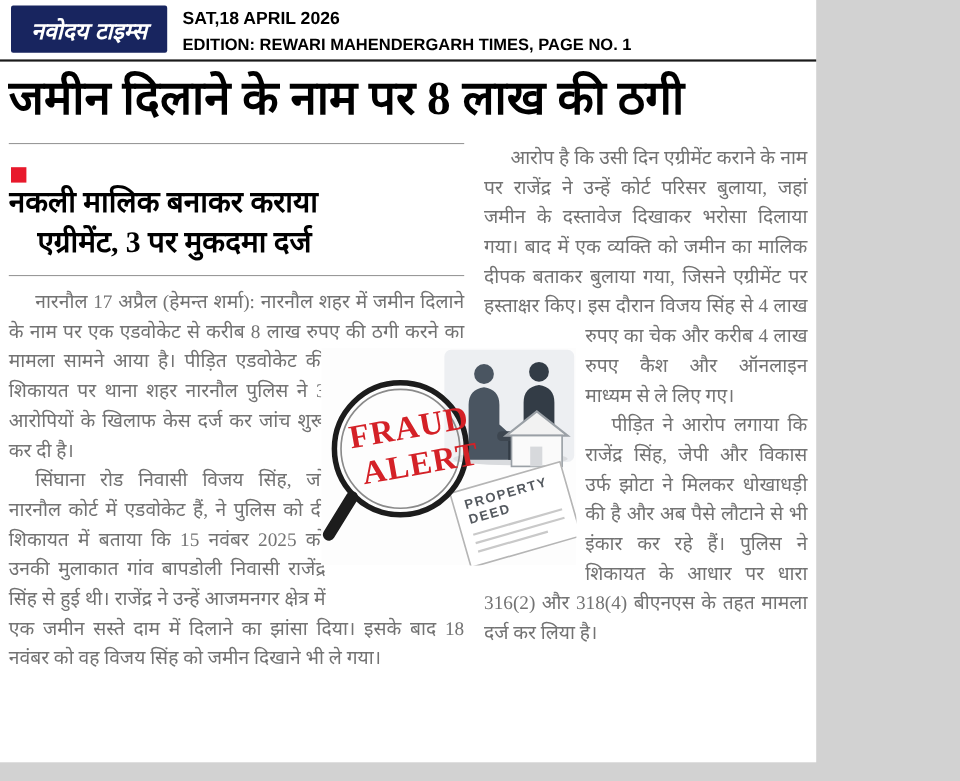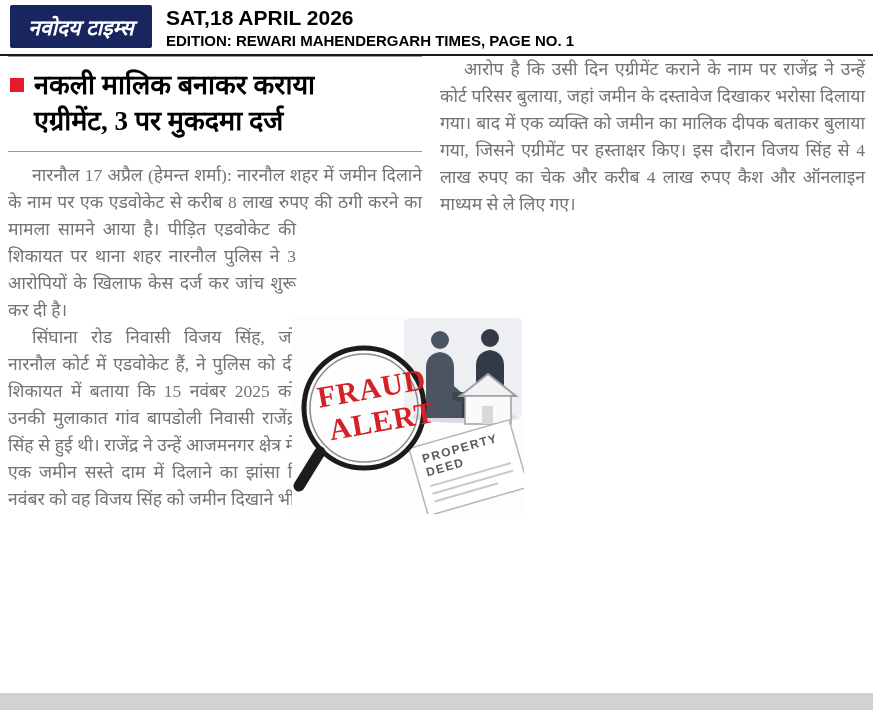--- a/index.html
+++ b/index.html
@@ -5,57 +5,57 @@
   * { margin:0; padding:0; box-sizing:border-box; }
   html,body { width:873px; height:710px; }
   body {
     background:#d2d2d2;
     font-family:"Liberation Serif","DejaVu Serif",serif;
     overflow:hidden;
     position:relative;
   }
   .sheet {
     position:absolute; left:0; top:0;
-    width:873px; height:693px;
+    width:742px; height:693px;
     background:#ffffff;
   }
 
   
   .masthead { display:flex; align-items:flex-start; padding:5px 10px 0 10px; height:54px; }
   .logo {
     width:142px; height:43px; flex:none;
     background:var(--masthead-bg,#18255f);
     color:#fff; display:flex; align-items:center; justify-content:center;
     font-family:"Liberation Sans","DejaVu Sans",sans-serif;
     font-weight:bold; font-style:italic; font-size:21px;
     border-radius:2px; white-space:nowrap; overflow:hidden;
   }
   .mast-text { margin-left:14px; font-family:"Liberation Sans","DejaVu Sans",sans-serif; font-weight:bold; color:#000; padding-top:3px; }
-  .mast-date { font-size:21px; line-height:20px; }
+  .mast-date { font-size:16px; line-height:20px; }
   .mast-edition { font-size:15px; line-height:20px; margin-top:3px; }
   .toprule { height:2px; background:#1a1a1a; width:100%; }
 
   
   .headline {
     font-size:43px; font-weight:bold; color:#000;
     padding:9px 8px 13px 8px; line-height:1.2;
     white-space:nowrap; overflow:hidden;
   }
 
   
   .columns { display:flex; padding:0 8px; column-gap:18px; }
   .col-left { width:414px; flex:none; }
   .col-right { flex:1; min-width:0; }
 
   
   .subhead {
     border-top:1px solid #999; border-bottom:1px solid #999;
     padding:10px 0 12px 0; margin-bottom:10px;
   }
-  .subhead-row { display:flex; }
+  .subhead-row { display:flex;flex-direction:column; }
   .subhead-line {
     font-size:27px; font-weight:bold; line-height:36px; color:#000;
     white-space:nowrap; overflow:hidden;
   }
   .bullet { width:14px; height:14px; background:var(--bullet-red,#e8192c); margin:11px 10px 0 2px; flex:none; }
   .subhead-indent { padding-left:26px; }
 
   
   .bodytext { font-size:17.5px; line-height:27px; text-align:justify; color:#737373; }
   .bodytext p { text-indent:24px; margin:0; }
@@ -82,20 +82,21 @@
 
   <div class="masthead">
     <div class="logo">नवोदय टाइम्स</div>
     <div class="mast-text">
       <div class="mast-date">SAT,18 APRIL 2026</div>
       <div class="mast-edition">EDITION: REWARI MAHENDERGARH TIMES, PAGE NO. 1</div>
     </div>
   </div>
   <div class="toprule"></div>
 
+  <h1 class="headline">जमीन दिलाने के नाम पर 8 लाख की ठगी</h1>
 
   <div class="columns">
 
     <div class="col-left">
       <div class="subhead">
         <div class="subhead-row">
           <span class="bullet"></span>
           <div class="subhead-line">नकली मालिक बनाकर कराया</div>
         </div>
         <div class="subhead-line subhead-indent">एग्रीमेंट, 3 पर मुकदमा दर्ज</div>
@@ -107,20 +108,21 @@
         <p>नारनौल 17 अप्रैल (हेमन्त शर्मा): नारनौल शहर में जमीन दिलाने के नाम पर एक एडवोकेट से करीब 8 लाख रुपए की ठगी करने का मामला सामने आया है। पीड़ित एडवोकेट की शिकायत पर थाना शहर नारनौल पुलिस ने 3 आरोपियों के खिलाफ केस दर्ज कर जांच शुरू कर दी है।</p>
         <p>सिंघाना रोड निवासी विजय सिंह, जो नारनौल कोर्ट में एडवोकेट हैं, ने पुलिस को दी शिकायत में बताया कि 15 नवंबर 2025 को उनकी मुलाकात गांव बापडोली निवासी राजेंद्र सिंह से हुई थी। राजेंद्र ने उन्हें आजमनगर क्षेत्र में एक जमीन सस्ते दाम में दिलाने का झांसा दिया। इसके बाद 18 नवंबर को वह विजय सिंह को जमीन दिखाने भी ले गया।</p>
       </div>
     </div>
 
     <div class="col-right">
       <div class="bodytext">
         <div class="spacer-l"></div>
         <div class="wrap-l"></div>
         <p>आरोप है कि उसी दिन एग्रीमेंट कराने के नाम पर राजेंद्र ने उन्हें कोर्ट परिसर बुलाया, जहां जमीन के दस्तावेज दिखाकर भरोसा दिलाया गया। बाद में एक व्यक्ति को जमीन का मालिक दीपक बताकर बुलाया गया, जिसने एग्रीमेंट पर हस्ताक्षर किए। इस दौरान विजय सिंह से 4 लाख रुपए का चेक और करीब 4 लाख रुपए कैश और ऑनलाइन माध्यम से ले लिए गए।</p>
+        <p>पीड़ित ने आरोप लगाया कि राजेंद्र सिंह, जेपी और विकास उर्फ झोटा ने मिलकर धोखाधड़ी की है और अब पैसे लौटाने से भी इंकार कर रहे हैं। पुलिस ने शिकायत के आधार पर धारा 316(2) और 318(4) बीएनएस के तहत मामला दर्ज कर लिया है।</p>
       </div>
     </div>
   </div>
 
   <div class="news-photo">
     <svg viewBox="0 0 232 198" xmlns="http://www.w3.org/2000/svg">
       <rect width="232" height="198" fill="#fdfdfd"></rect>
 
       <rect x="112" y="2" width="118" height="102" rx="6" fill="#edeff2"></rect>
       <ellipse cx="172" cy="101" rx="52" ry="6" fill="#d9dbde"></ellipse>

